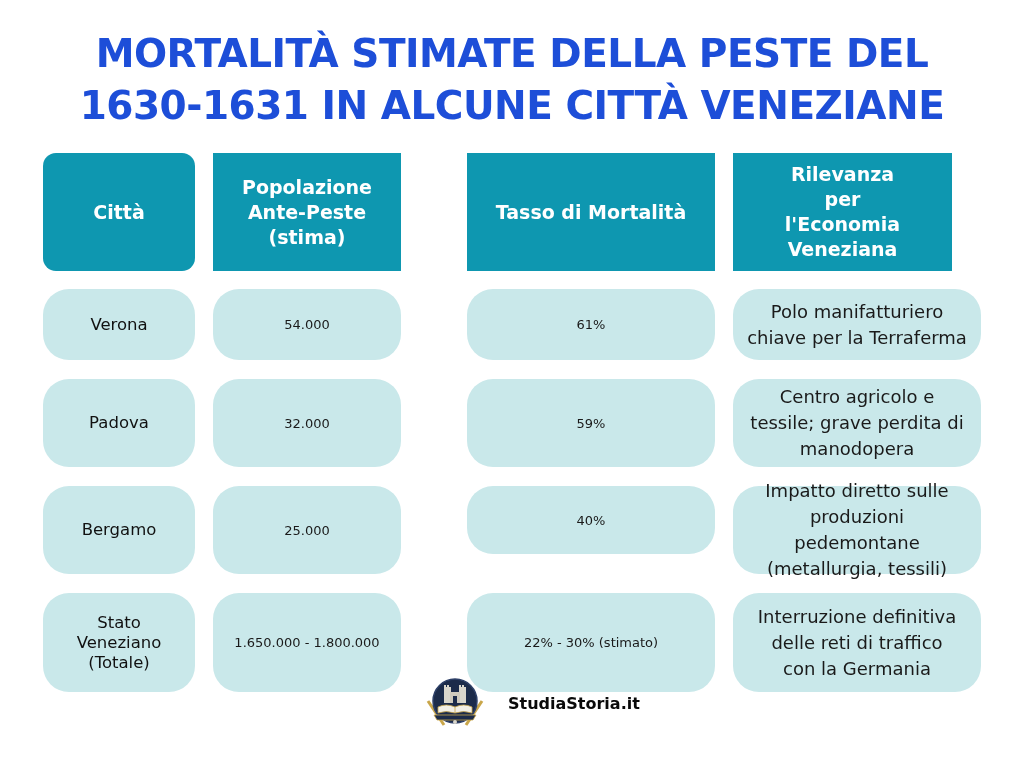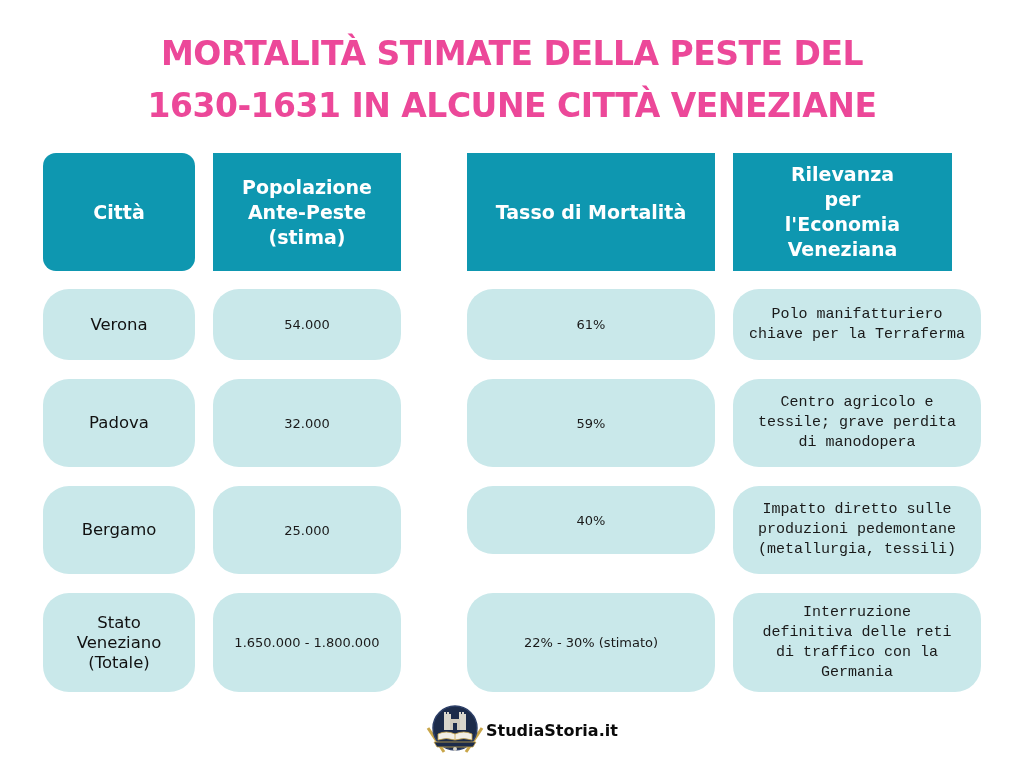--- a/index.html
+++ b/index.html
@@ -15,23 +15,23 @@
       font-family: "DejaVu Sans", "Liberation Sans", sans-serif;
     }
     .title {
       position: absolute;
       left: 0;
       top: 28px;
       width: 1024px;
       text-align: center;
       font-family: "DejaVu Sans", sans-serif;
       font-weight: bold;
-      font-size: 33px;
+      font-size: 39px;
       line-height: 52px;
-      color: #ec4899;
+      color: #1d4ed8;
       letter-spacing: -0.5px;
     }
     .title .line { display: block; }
     .cell {
       position: absolute;
       display: flex;
       align-items: center;
       justify-content: center;
       text-align: center;
       box-sizing: border-box;
@@ -50,32 +50,31 @@
       font-size: 13px;
       line-height: 17px;
       border-radius: 26px;
     }
     .dat.city {
       font-size: 16.5px;
       line-height: 20px;
       color: #111;
     }
     .dat.econ {
-      font-size: 15px;
-      line-height: 20px;
-      font-family: Liberation Mono, monospace;
+      font-size: 18px;
+      line-height: 26px;
     }
     .footer {
       position: absolute;
       left: 424px;
-      top: 702px;
+      top: 675px;
       height: 56px;
       display: flex;
       align-items: center;
-      gap: 0;
+      gap: 22px;
     }
     .logo {
       width: 62px;
       height: 56px;
       position: relative;
     }
     .brand {
       font-weight: bold;
       font-size: 16px;
       color: #0a0a0a;

